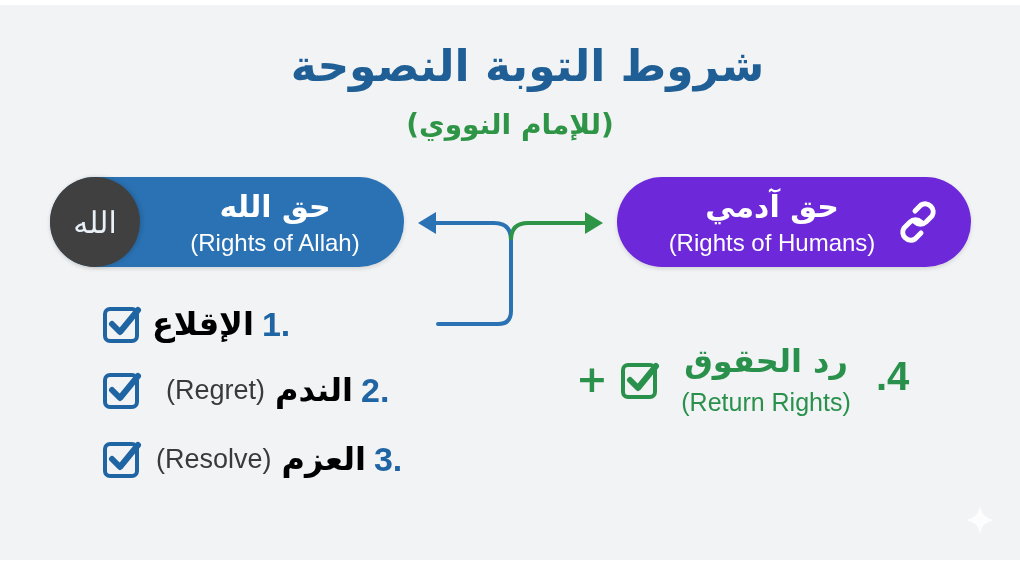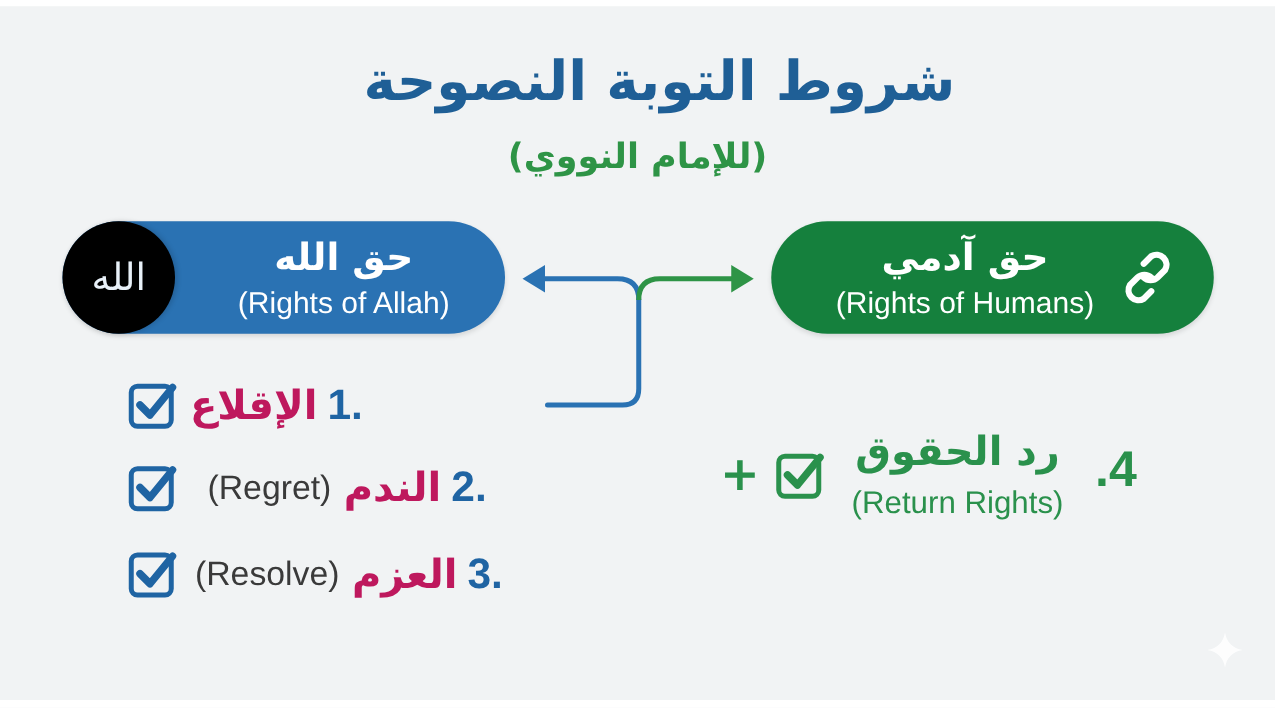--- a/index.html
+++ b/index.html
@@ -20,24 +20,24 @@
   .subtitle {
     left: 0; width: 1020px; top: 108px; text-align: center;
     font-size: 28px; font-weight: bold; color: #2e9446; direction: rtl;
   }
 
   .pill {
     height: 90px; border-radius: 45px; color: #fff;
     box-shadow: 0 2px 4px rgba(0,0,0,0.12);
   }
   .pill-left { left: 50px; top: 177px; width: 354px; background: #2a72b3; }
-  .pill-right { left: 617px; top: 177px; width: 354px; background: #15803d; }
+  .pill-right { left: 617px; top: 177px; width: 354px; background: #6d28d9; }
   .allah-circle {
     position: absolute; left: 0; top: 0; width: 90px; height: 90px; border-radius: 50%;
-    background: #000000; display: flex; align-items: center; justify-content: center;
+    background: #404040; display: flex; align-items: center; justify-content: center;
     box-shadow: 2px 0 4px rgba(0,0,0,0.15);
   }
   .allah-glyph { font-family: "DejaVu Serif", serif; font-size: 30px; color: #e8f0f8; }
   .pill-text {
     position: absolute; top: 10px; text-align: center; line-height: 1;
   }
   .pill-left .pill-text { left: 110px; width: 230px; }
   .pill-right .pill-text { left: 20px; width: 270px; }
   .pill-ar { font-size: 30px; font-weight: bold; direction: rtl; display: block; height: 40px; line-height: 40px; }
   .pill-en { font-family: "Liberation Sans", sans-serif; font-size: 24px; display: block; margin-top: 4px; }
@@ -47,21 +47,21 @@
 
   .step {
     height: 44px; display: flex; align-items: center; direction: ltr;
   }
   .checkbox { width: 40px; height: 40px; flex: 0 0 40px; }
   .step-en {
     font-family: "Liberation Sans", sans-serif; font-size: 27px; color: #3a3a3a;
     margin-left: 14px; white-space: nowrap;
   }
   .step-ar {
-    font-size: 32px; font-weight: bold; color: #be185d; direction: rtl; margin-left: 10px; white-space: nowrap;
+    font-size: 32px; font-weight: bold; color: #000000; direction: rtl; margin-left: 10px; white-space: nowrap;
   }
   .step-num {
     font-family: "Liberation Sans", sans-serif; font-size: 34px; font-weight: bold; color: #1f64a3; margin-left: 8px;
   }
 
   .step4 { left: 576px; top: 340px; width: 360px; height: 80px; }
   .plus { position: absolute; left: 0; top: 20px; font-family: "DejaVu Sans", sans-serif; font-size: 38px; font-weight: bold; color: #2a914c; line-height: 1; }
   .step4 .checkbox { position: absolute; left: 44px; top: 20px; }
   .step4-ar { position: absolute; left: 90px; width: 200px; top: 2px; text-align: center; font-size: 32px; font-weight: bold; color: #2a914c; direction: rtl; }
   .step4-en { position: absolute; left: 90px; width: 200px; top: 48px; text-align: center; font-family: "Liberation Sans", sans-serif; font-size: 25px; color: #2a914c; }

